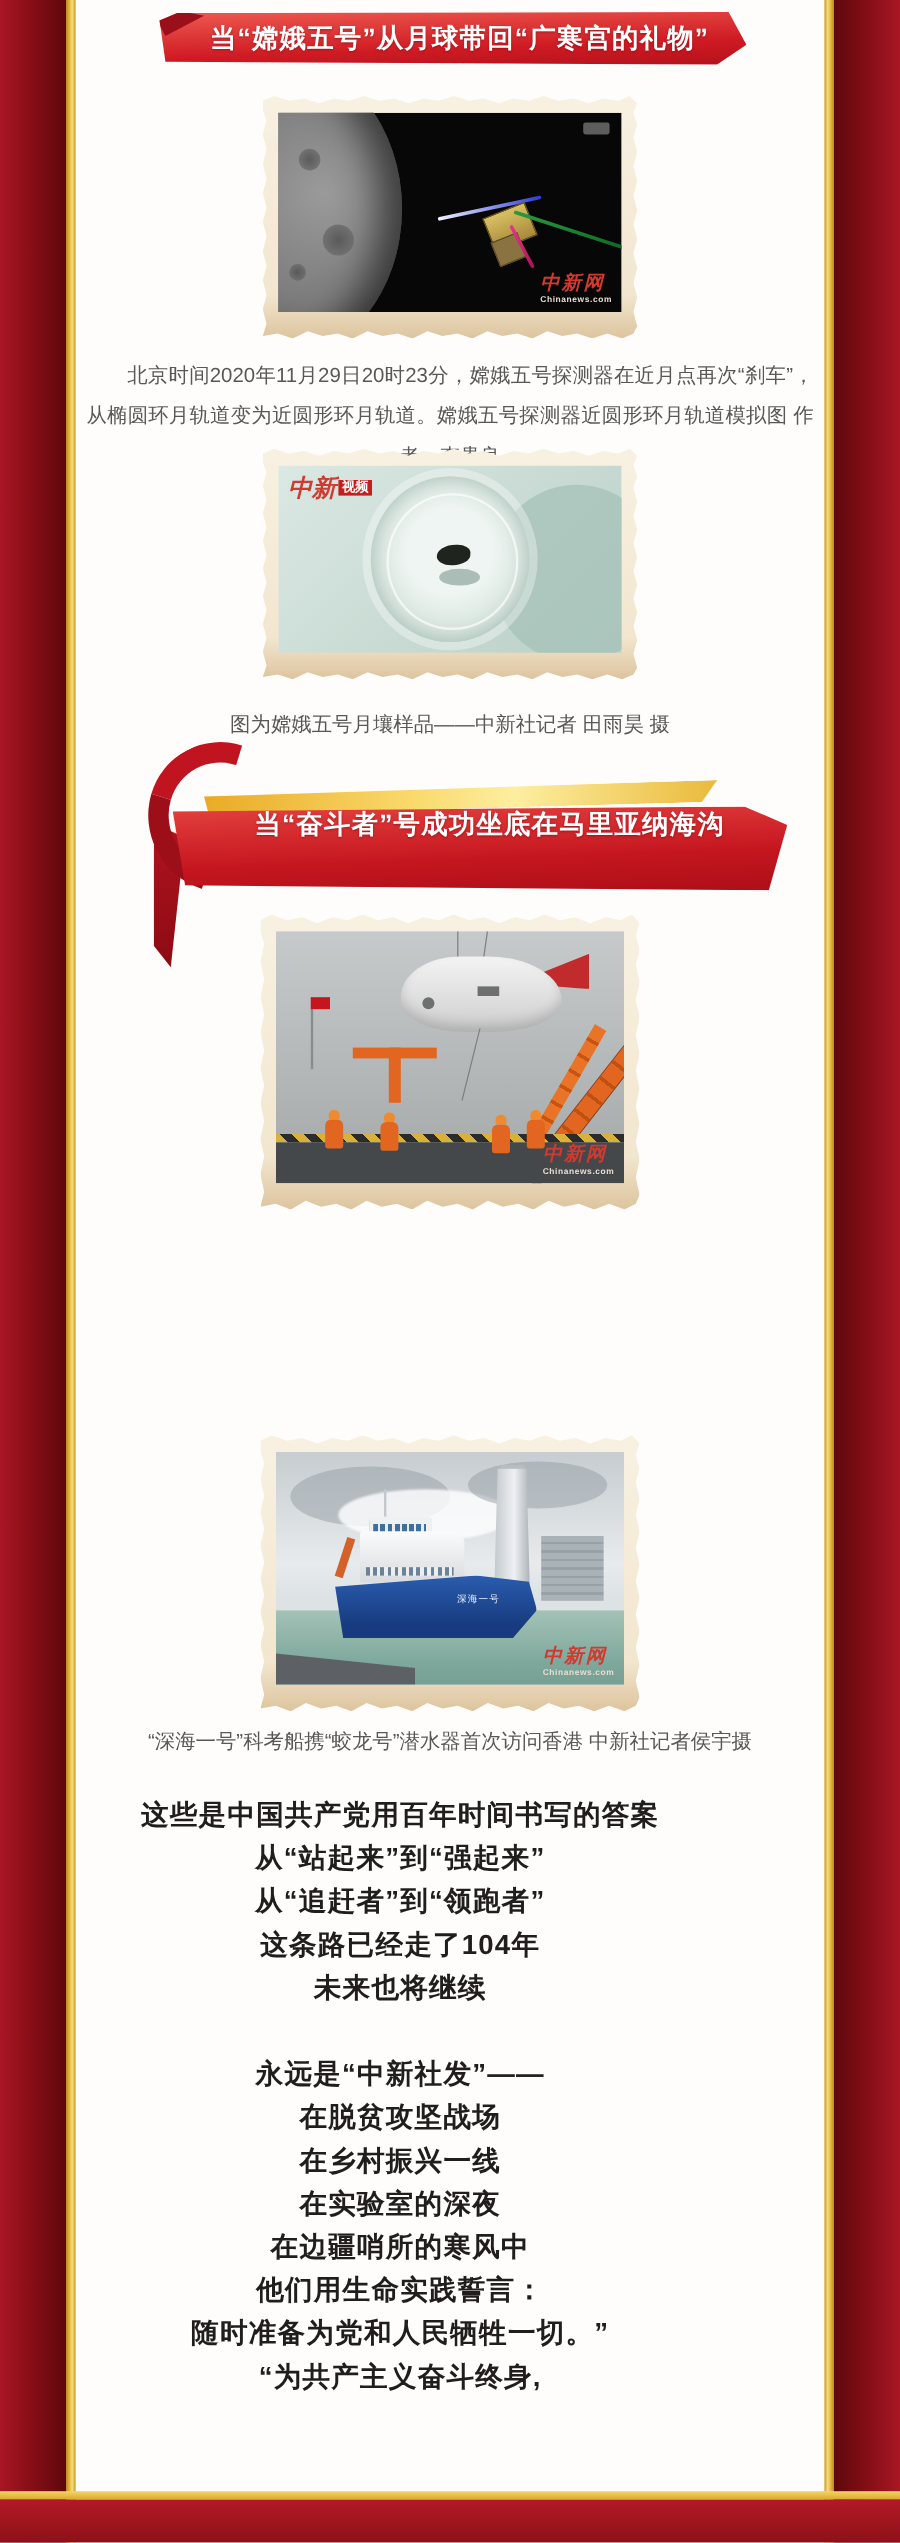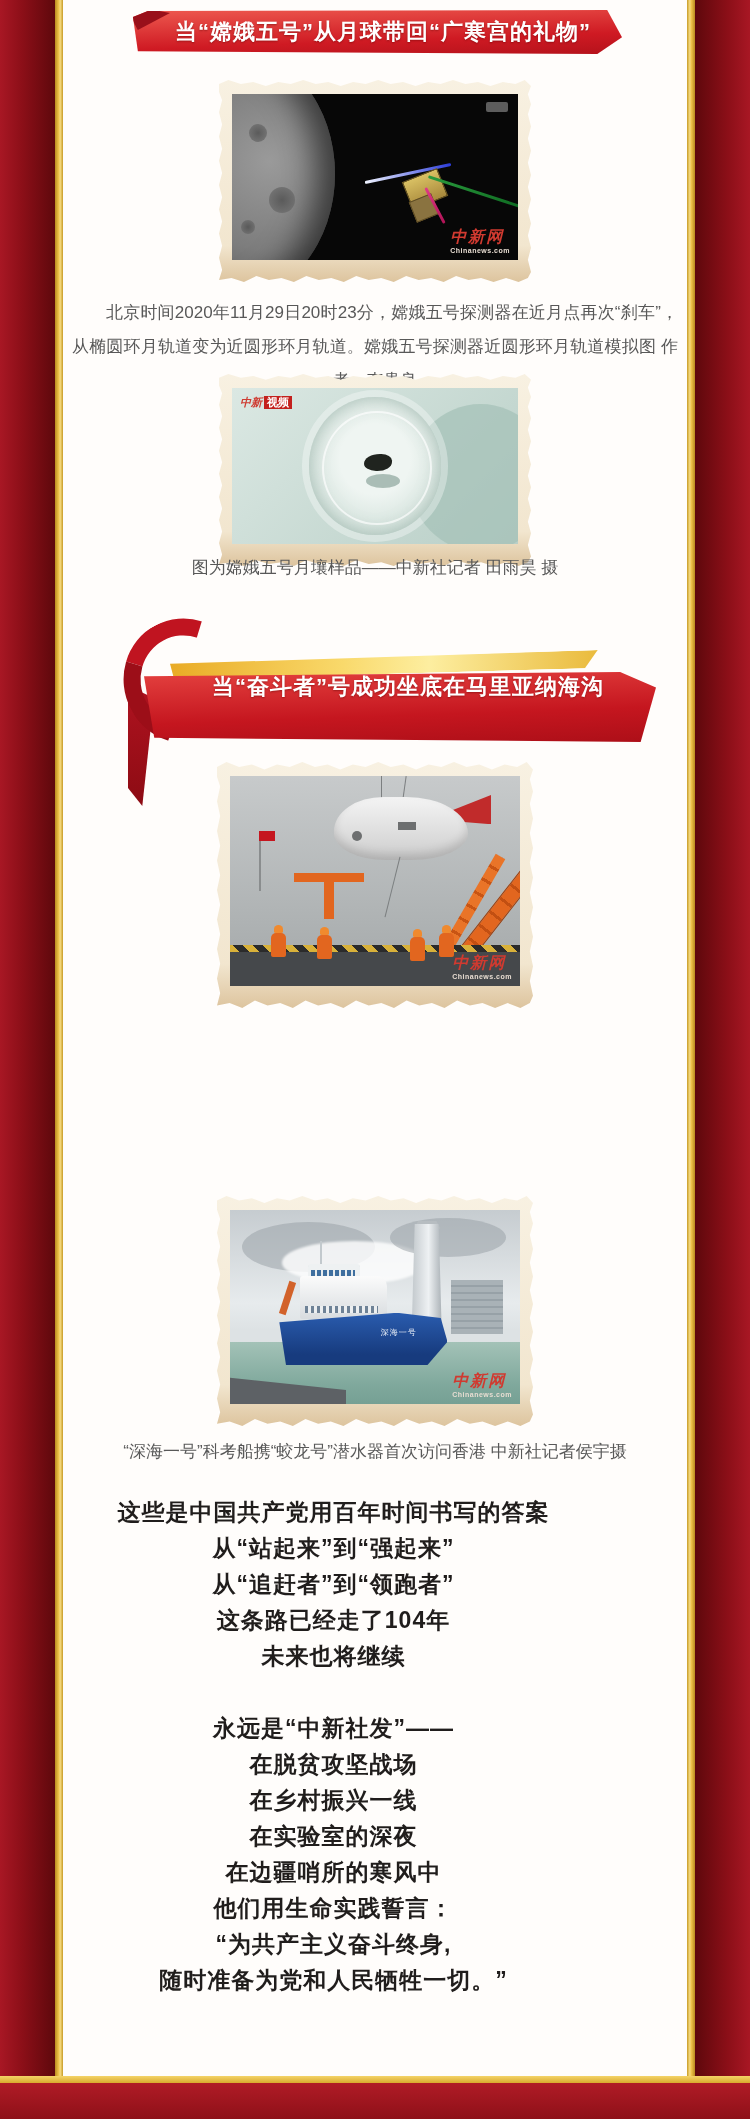--- a/index.html
+++ b/index.html
@@ -42,21 +42,21 @@
   .polaroid{position:absolute;background:linear-gradient(#f8f1e2,#f2e6cf 82%,#ddc49e);
     clip-path:polygon(0 2%,3% 0,7% 2%,11% 1%,15% 3%,19% 1%,23% 2%,27% 0,31% 2%,35% 1%,39% 3%,43% 1%,47% 2%,51% 0,55% 2%,59% 1%,63% 3%,67% 1%,71% 2%,75% 0,79% 2%,83% 1%,87% 3%,91% 1%,95% 2%,98% 0,100% 3%,99% 7%,100% 12%,99% 17%,100% 23%,99% 29%,100% 35%,99% 41%,100% 47%,99% 53%,100% 59%,99% 65%,100% 71%,99% 77%,100% 83%,99% 89%,100% 95%,99% 98%,96% 100%,92% 98%,88% 100%,84% 98%,80% 99%,76% 97%,72% 100%,68% 98%,64% 99%,60% 97%,56% 100%,52% 98%,48% 99%,44% 97%,40% 100%,36% 98%,32% 99%,28% 97%,24% 100%,20% 98%,16% 99%,12% 97%,8% 100%,4% 98%,0 99%,1% 94%,0 88%,1% 82%,0 76%,1% 70%,0 64%,1% 58%,0 52%,1% 46%,0 40%,1% 34%,0 28%,1% 22%,0 16%,1% 10%,0 6%);}
   .photo{position:absolute;left:13px;right:13px;top:14px;bottom:22px;overflow:hidden;}
 
   
   .wm{position:absolute;right:8px;bottom:6px;text-align:left;line-height:1;}
   .wm .wm-cn{font-size:16px;font-weight:700;color:#d03a30;font-family:"DejaVu Serif","Liberation Serif",serif;
     font-style:italic;letter-spacing:2px;}
   .wm .wm-sub{display:block;font-size:7px;font-weight:700;color:#e8ddd2;margin-top:2px;letter-spacing:.5px;}
   .wm2{position:absolute;left:8px;top:8px;line-height:1;display:flex;align-items:center;}
-  .wm2 .wm-cn{font-size:11px;font-weight:700;color:#cf3b31;font-family:"DejaVu Serif","Liberation Serif",serif;font-style:italic;}
+  .wm2 .wm-cn{font-size:20px;font-weight:700;color:#cf3b31;font-family:"DejaVu Serif","Liberation Serif",serif;font-style:italic;}
   .wm2 .wm-badge{font-size:11px;font-weight:700;color:#fff;background:#c3201d;padding:1px 3px;margin-left:2px;}
 
   
   .scene-moon{width:100%;height:100%;background:#070707;position:relative;}
   .moon{position:absolute;left:-36%;top:-28%;width:72%;height:152%;border-radius:50%;
     background:radial-gradient(circle at 68% 45%,#9a9a9a,#7d7d7d 45%,#5d5d5d 72%,#414141);
     box-shadow:inset -18px 0 30px rgba(0,0,0,.55);}
   .crater{position:absolute;border-radius:50%;background:radial-gradient(#4e4e4e,#6a6a6a 70%);opacity:.8;}
   .probe-body{position:absolute;left:61%;top:48%;width:36px;height:28px;transform:rotate(-22deg);
     background:linear-gradient(#d9c063,#a8893c);border:1px solid #6f5a22;}
@@ -203,21 +203,21 @@
         <div class="sample-shadow"></div>
         <div class="sample"></div>
         <div class="wm2">
           <span class="wm-cn">中新</span>
           <span class="wm-badge">视频</span>
         </div>
       </div>
     </div>
   </figure>
 
-  <p class="caption-center" style="top:556px;margin:0;">图为嫦娥五号月壤样品——中新社记者 田雨昊 摄</p>
+  <p class="caption-center" style="top:592px;margin:0;">图为嫦娥五号月壤样品——中新社记者 田雨昊 摄</p>
 
   <div class="banner2">
     <div class="curl-tail"></div>
     <div class="curl"></div>
     <div class="gold-stripe"></div>
     <div class="band">
       <span class="banner-text">当“奋斗者”号成功坐底在马里亚纳海沟</span>
     </div>
   </div>
 
@@ -289,20 +289,20 @@
     <div class="poem-line">从“追赶者”到“领跑者”</div>
     <div class="poem-line">这条路已经走了104年</div>
     <div class="poem-line">未来也将继续</div>
     <div class="poem-gap"></div>
     <div class="poem-line">永远是“中新社发”——</div>
     <div class="poem-line">在脱贫攻坚战场</div>
     <div class="poem-line">在乡村振兴一线</div>
     <div class="poem-line">在实验室的深夜</div>
     <div class="poem-line">在边疆哨所的寒风中</div>
     <div class="poem-line">他们用生命实践誓言：</div>
+    <div class="poem-line">随时准备为党和人民牺牲一切。”</div>
     <div class="poem-line">“为共产主义奋斗终身,</div>
-    <div class="poem-line">随时准备为党和人民牺牲一切。”</div>
   </div>
 
   <div class="footer-gold"></div>
   <div class="footer-red"></div>
 
 </div>
 
 </body></html>

